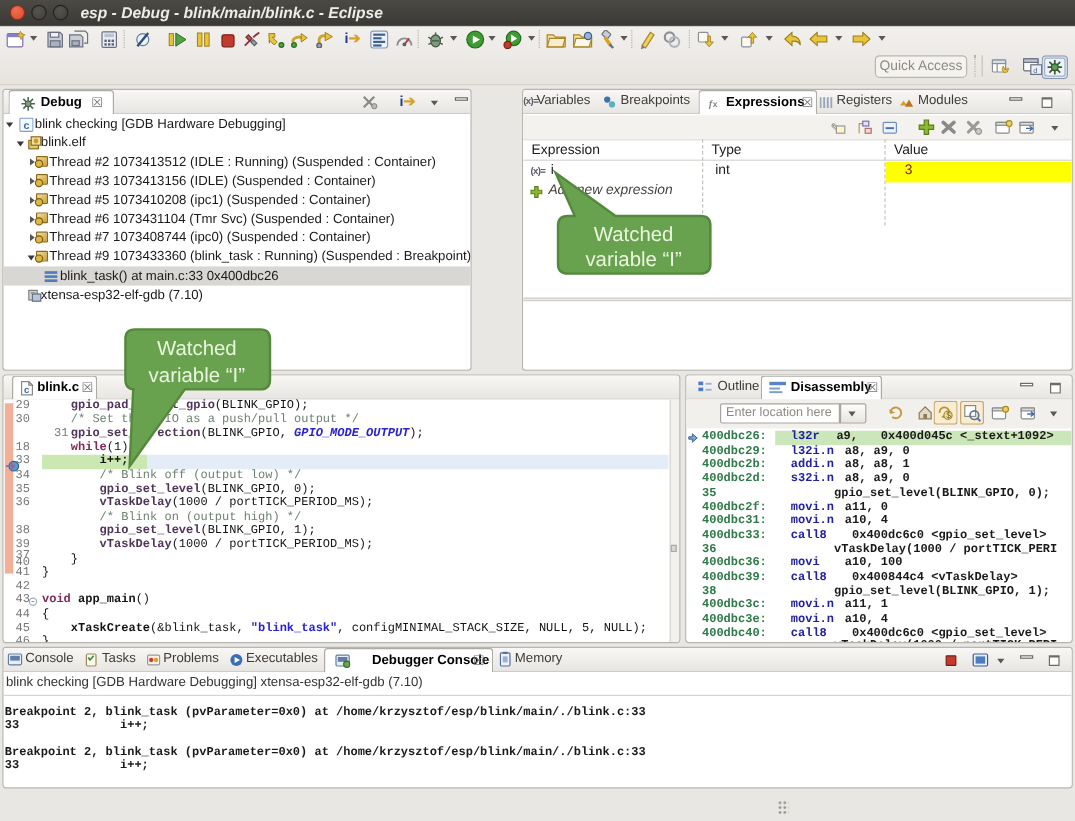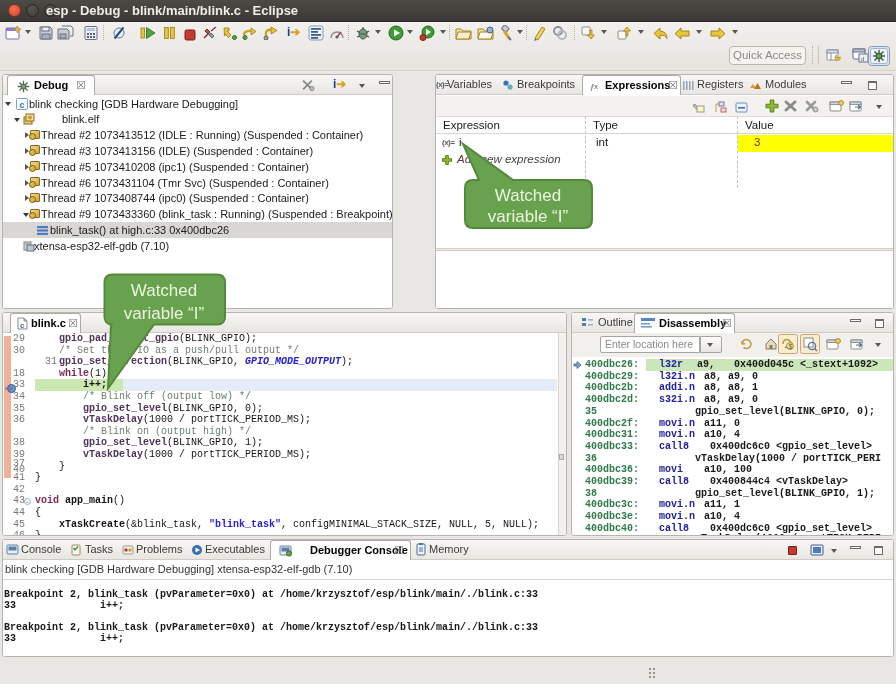--- a/index.html
+++ b/index.html
@@ -3,21 +3,21 @@
 <meta charset="utf-8">
 <style>
 * { margin:0; padding:0; box-sizing:border-box; }
 html,body { width:896px; height:684px; overflow:hidden; }
 body { font-family:"Liberation Sans", sans-serif; background:#e9e7e3; position:relative; }
 .abs { position:absolute; }
 
 #titlebar { position:absolute; left:0; top:0; width:896px; height:22px;
   background:linear-gradient(#4c4a45,#3a3935); border-bottom:1px solid #2b2a27; }
 #titlebar .btn { position:absolute; top:4px; width:13px; height:13px; border-radius:50%; }
-#title-text { position:absolute; left:46px; top:3px; color:#efece6; font-size:13px; font-weight:bold; }
+#title-text { position:absolute; left:67px; top:3px; color:#efece6; font-size:13px; font-weight:bold;font-style:italic; }
 
 #toolbar { position:absolute; left:0; top:22px; width:896px; height:49px;
   background:linear-gradient(#f2f0ed,#e7e4e0); border-bottom:1px solid #d5d2cc; }
 .tsep { position:absolute; top:3px; width:1px; height:15px; border-left:1px dotted #b5b2ac; }
 .tdd { position:absolute; top:8px; width:0; height:0; border-left:3.5px solid transparent; border-right:3.5px solid transparent; border-top:4px solid #5a5854; }
 #quickaccess { position:absolute; left:729px; top:24px; width:77px; height:19px; border:1px solid #b9b6b0;
   border-radius:4px; background:#f5f3f0; color:#8d8a84; font-size:11.5px; text-align:center; line-height:17px; }
 
 .panel { position:absolute; background:#fff; border:1px solid #b8b5af; border-radius:3px; overflow:hidden; }
 .tabbar { position:absolute; left:0; top:0; right:0; height:20px;
@@ -277,21 +277,21 @@
         </svg>
         <span class="tx" style="left:26px;">blink checking [GDB Hardware Debugging]</span>
       </div>
     <div class="tree-row" style="top:15.8px; width:100%;">
         <span class="tw dn" style="left:11px;"></span>
         <svg class="ti" style="left:20px;" width="12" height="12" viewBox="0 0 12 12">
           <rect x="1" y="4" width="8" height="7" fill="#e8c96e" stroke="#8a6d1f"></rect>
           <rect x="3" y="1" width="8" height="7" fill="#f2e0a0" stroke="#8a6d1f"></rect>
           <circle cx="7" cy="4.5" r="2" fill="#c99b2f"></circle>
         </svg>
-        <span class="tx" style="left:31px;margin-left:28px;">blink.elf</span>
+        <span class="tx" style="left:31px;">blink.elf</span>
       </div>
     <div class="tree-row" style="top:31.6px; width:100%;">
         <span class="tw rt" style="left:22px;"></span>
         <span class="thico" style="left:27px;"></span>
         <span class="tx" style="left:38px;">Thread #2 1073413512 (IDLE : Running) (Suspended : Container)</span>
       </div>
     <div class="tree-row" style="top:47.4px; width:100%;">
         <span class="tw rt" style="left:22px;"></span>
         <span class="thico" style="left:27px;"></span>
         <span class="tx" style="left:38px;">Thread #3 1073413156 (IDLE) (Suspended : Container)</span>
@@ -315,21 +315,21 @@
         <span class="tw dn" style="left:20px;"></span>
         <span class="thico" style="left:27px;"></span>
         <span class="tx" style="left:38px;">Thread #9 1073433360 (blink_task : Running) (Suspended : Breakpoint)</span>
       </div>
     <div class="tree-row" style="top:126.4px; width:100%; background:#d9d7d4;">
         <svg class="ti" style="left:34px;top:2.5px;" width="11" height="11" viewBox="0 0 11 11">
           <rect x="0" y="1" width="11" height="2.2" fill="#4f7cc0"></rect>
           <rect x="0" y="4.4" width="11" height="2.2" fill="#4f7cc0"></rect>
           <rect x="0" y="7.8" width="11" height="2.2" fill="#4f7cc0"></rect>
         </svg>
-        <span class="tx" style="left:47px;">blink_task() at high.c:33 0x400dbc26</span>
+        <span class="tx" style="left:47px;">blink_task() at main.c:33 0x400dbc26</span>
       </div>
     <div class="tree-row" style="top:142.2px; width:100%;">
         <svg class="ti" style="left:20px;" width="12" height="12" viewBox="0 0 12 12">
           <rect x="1" y="2" width="7" height="8" fill="#d7d7d7" stroke="#7f7f7f"></rect>
           <rect x="4" y="5" width="7" height="6" fill="#b9c6d3" stroke="#5f7083"></rect>
           <rect x="2.5" y="3.5" width="4" height="1.2" fill="#8a8a8a"></rect>
         </svg>
         <span class="tx" style="left:31px;">xtensa-esp32-elf-gdb (7.10)</span>
       </div>
   </div>

